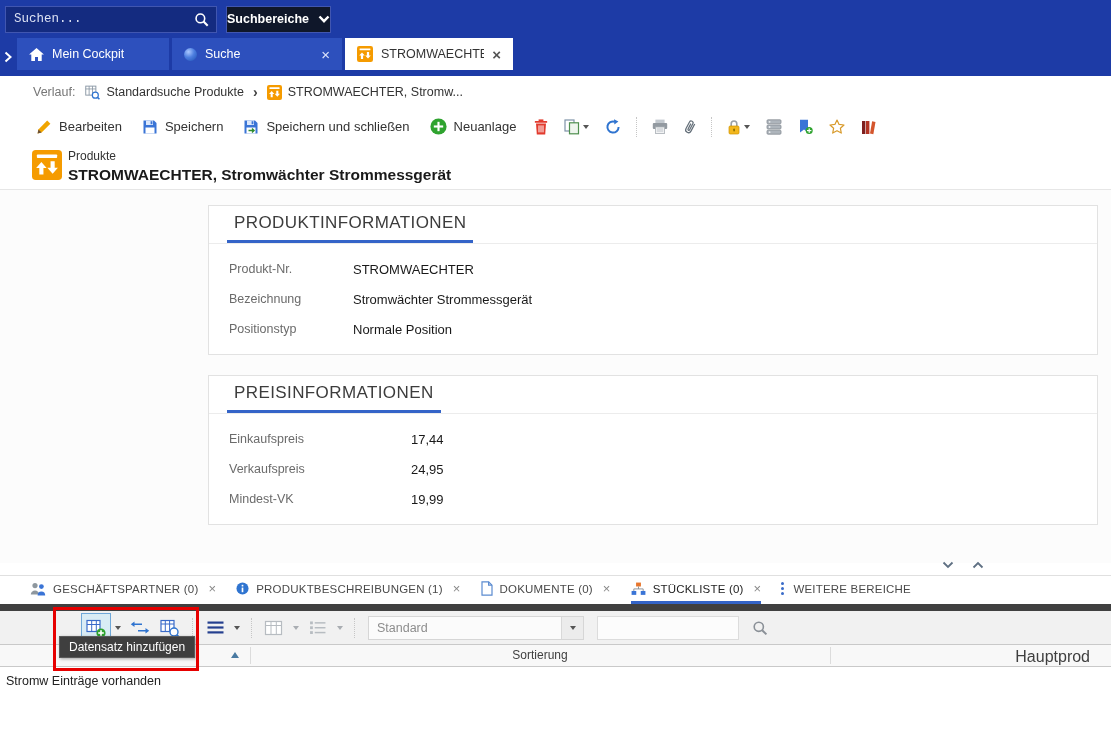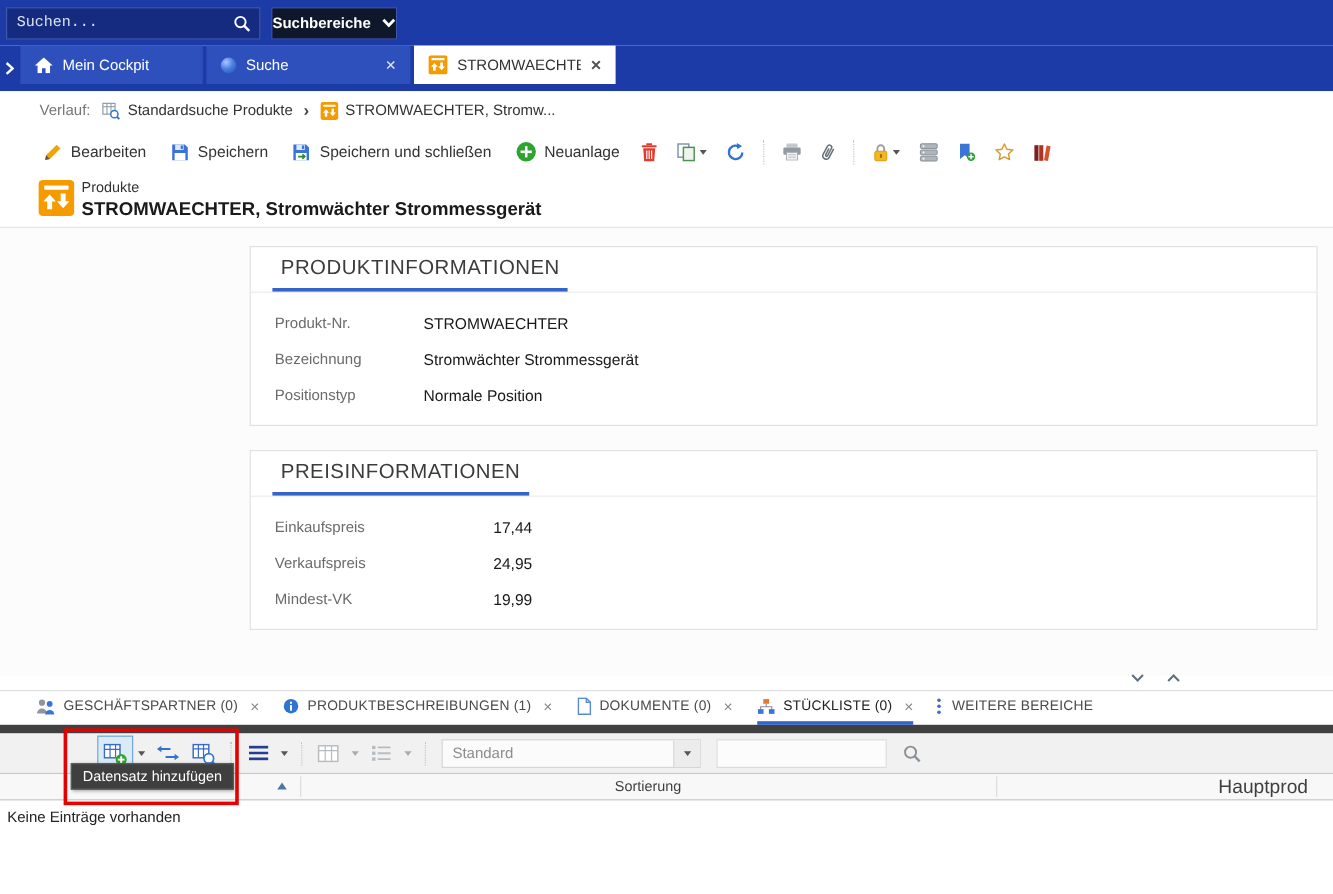--- a/index.html
+++ b/index.html
@@ -552,19 +552,19 @@
     </div>
 
     <div class="gridhead">
       <span class="sorttri"></span>
       <span class="coldiv" style="left:250px"></span>
       <span class="coldiv" style="left:830px"></span>
       <span class="colsort">Sortierung</span>
       <span class="colhaupt">Hauptprod</span>
     </div>
 
-    <div class="emptytext">Keine Einträge vorhanden</div>
+    <div class="emptytext">Stromw Einträge vorhanden</div>
   </div>
 
   <div class="tooltip">Datensatz hinzufügen</div>
   <div class="annotation"></div>
 
 </div>
 
 </body></html>

